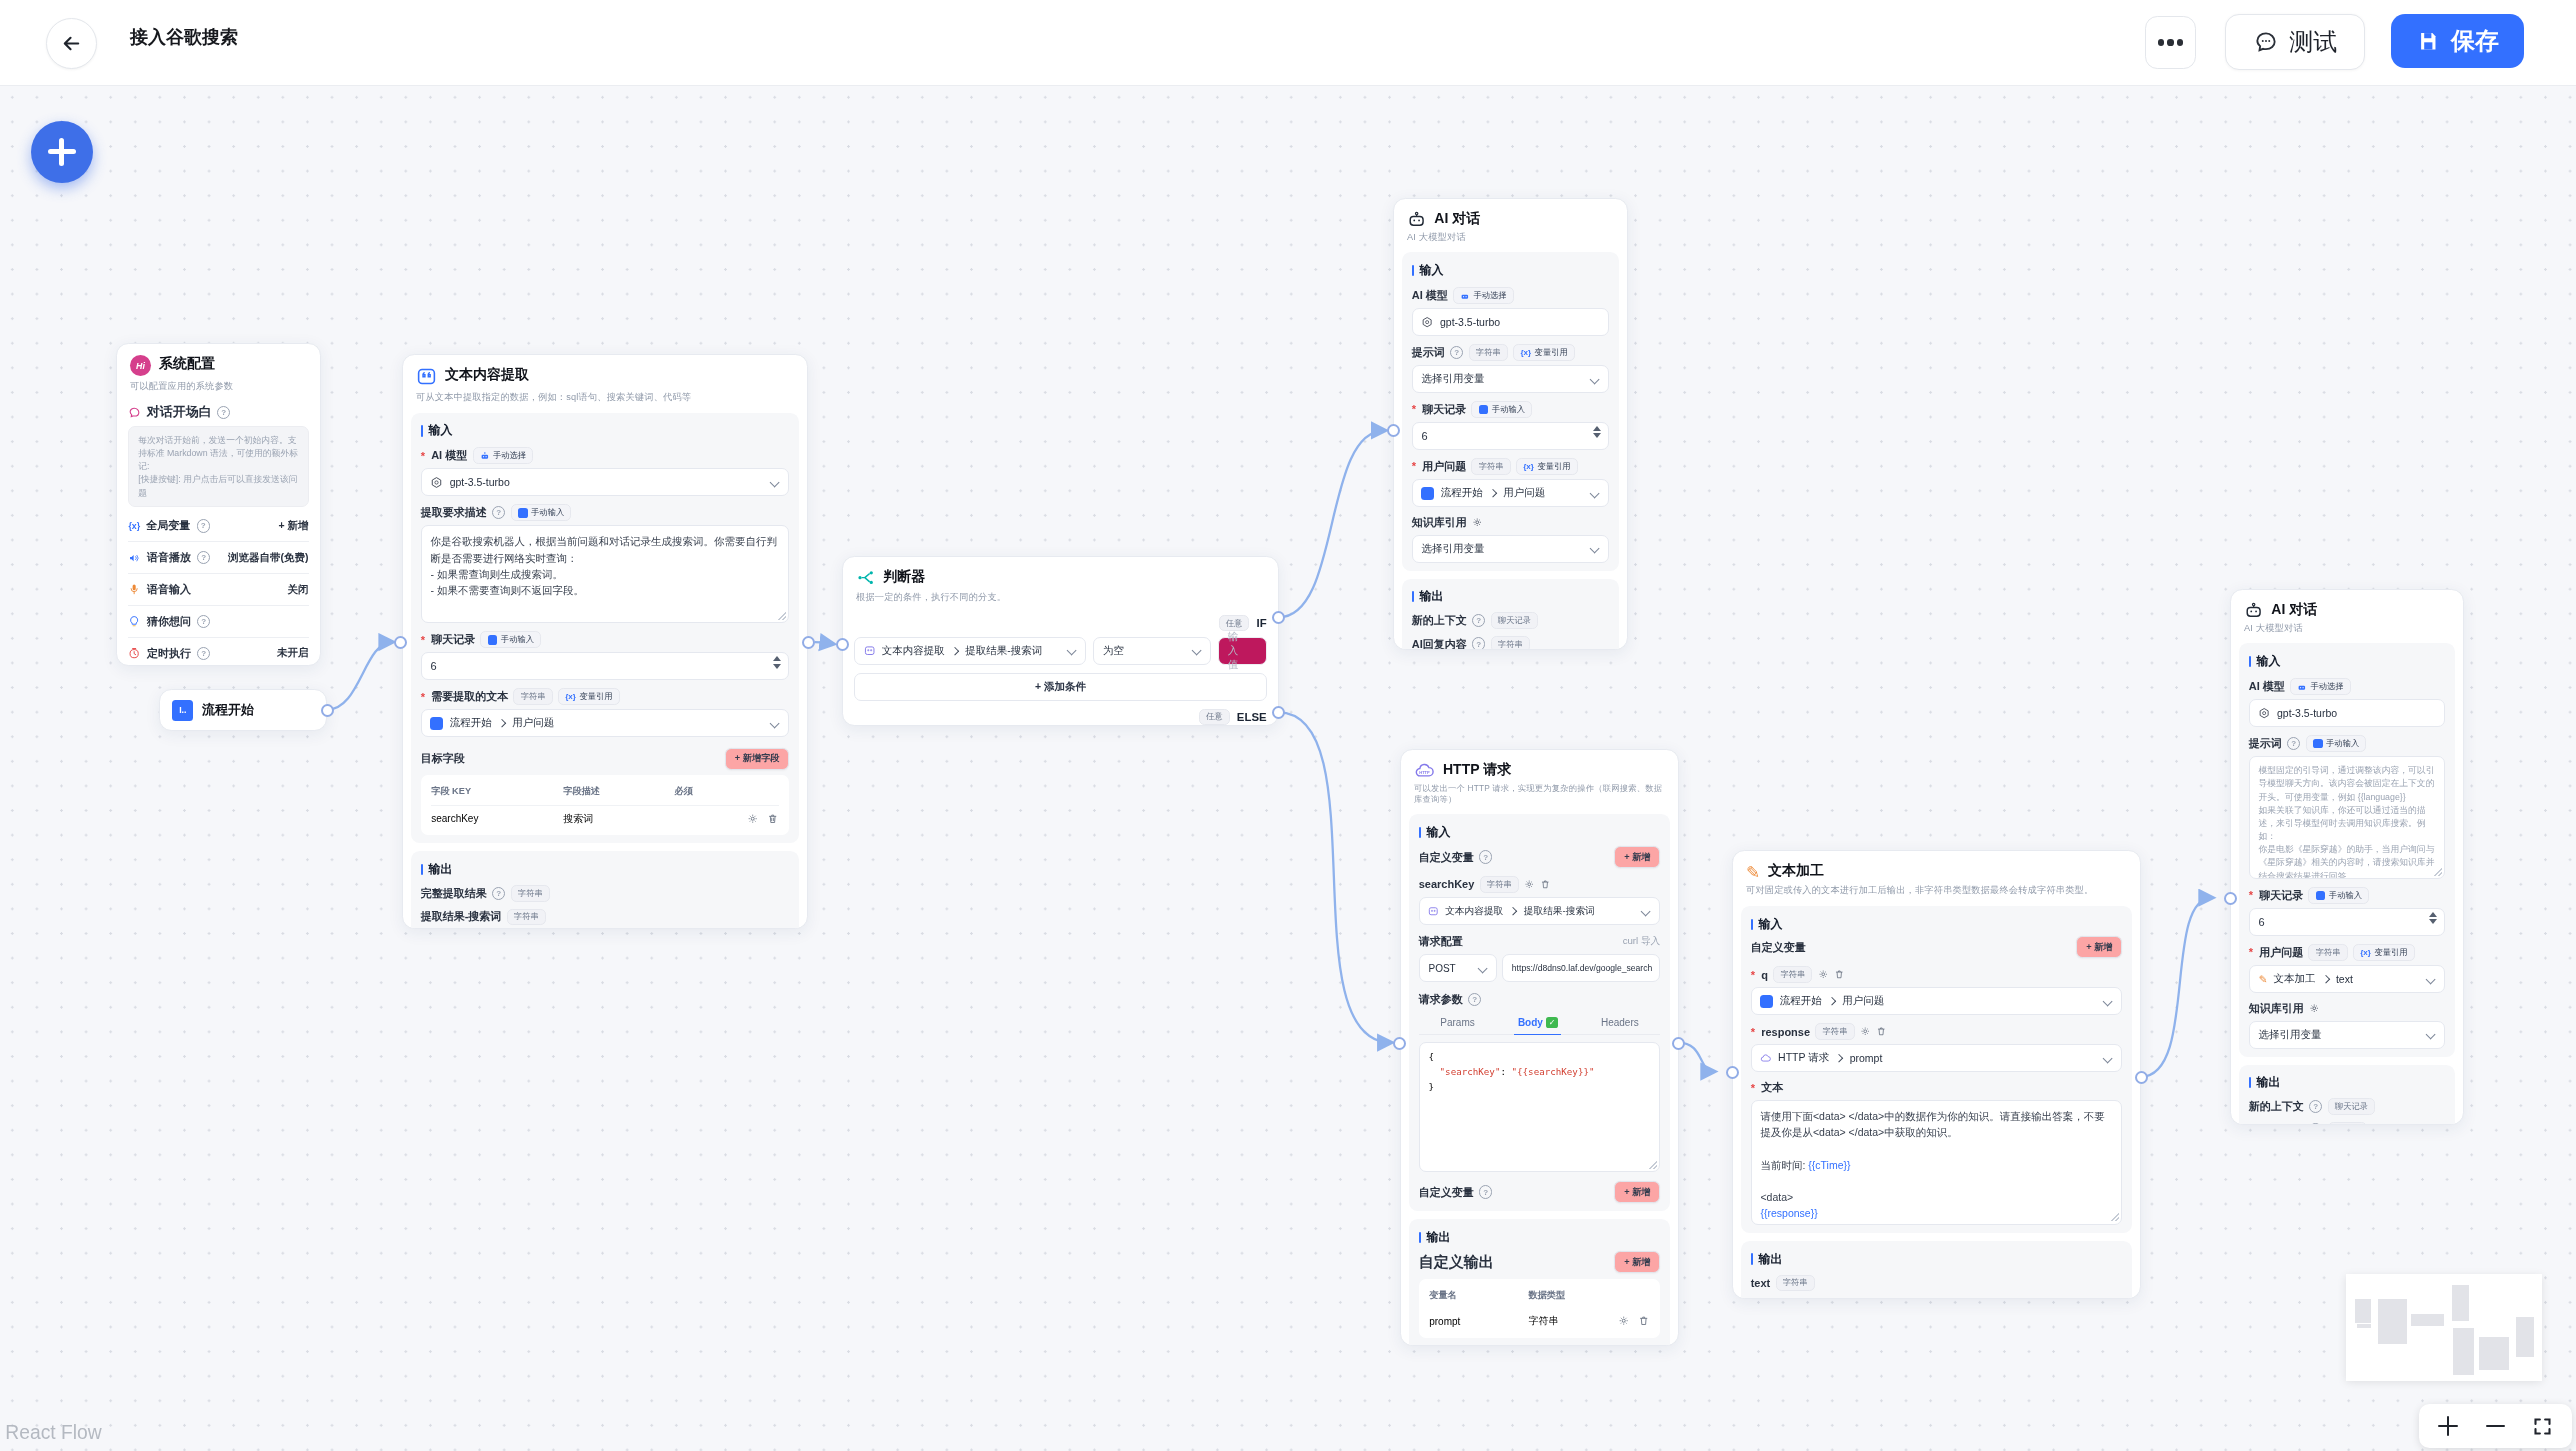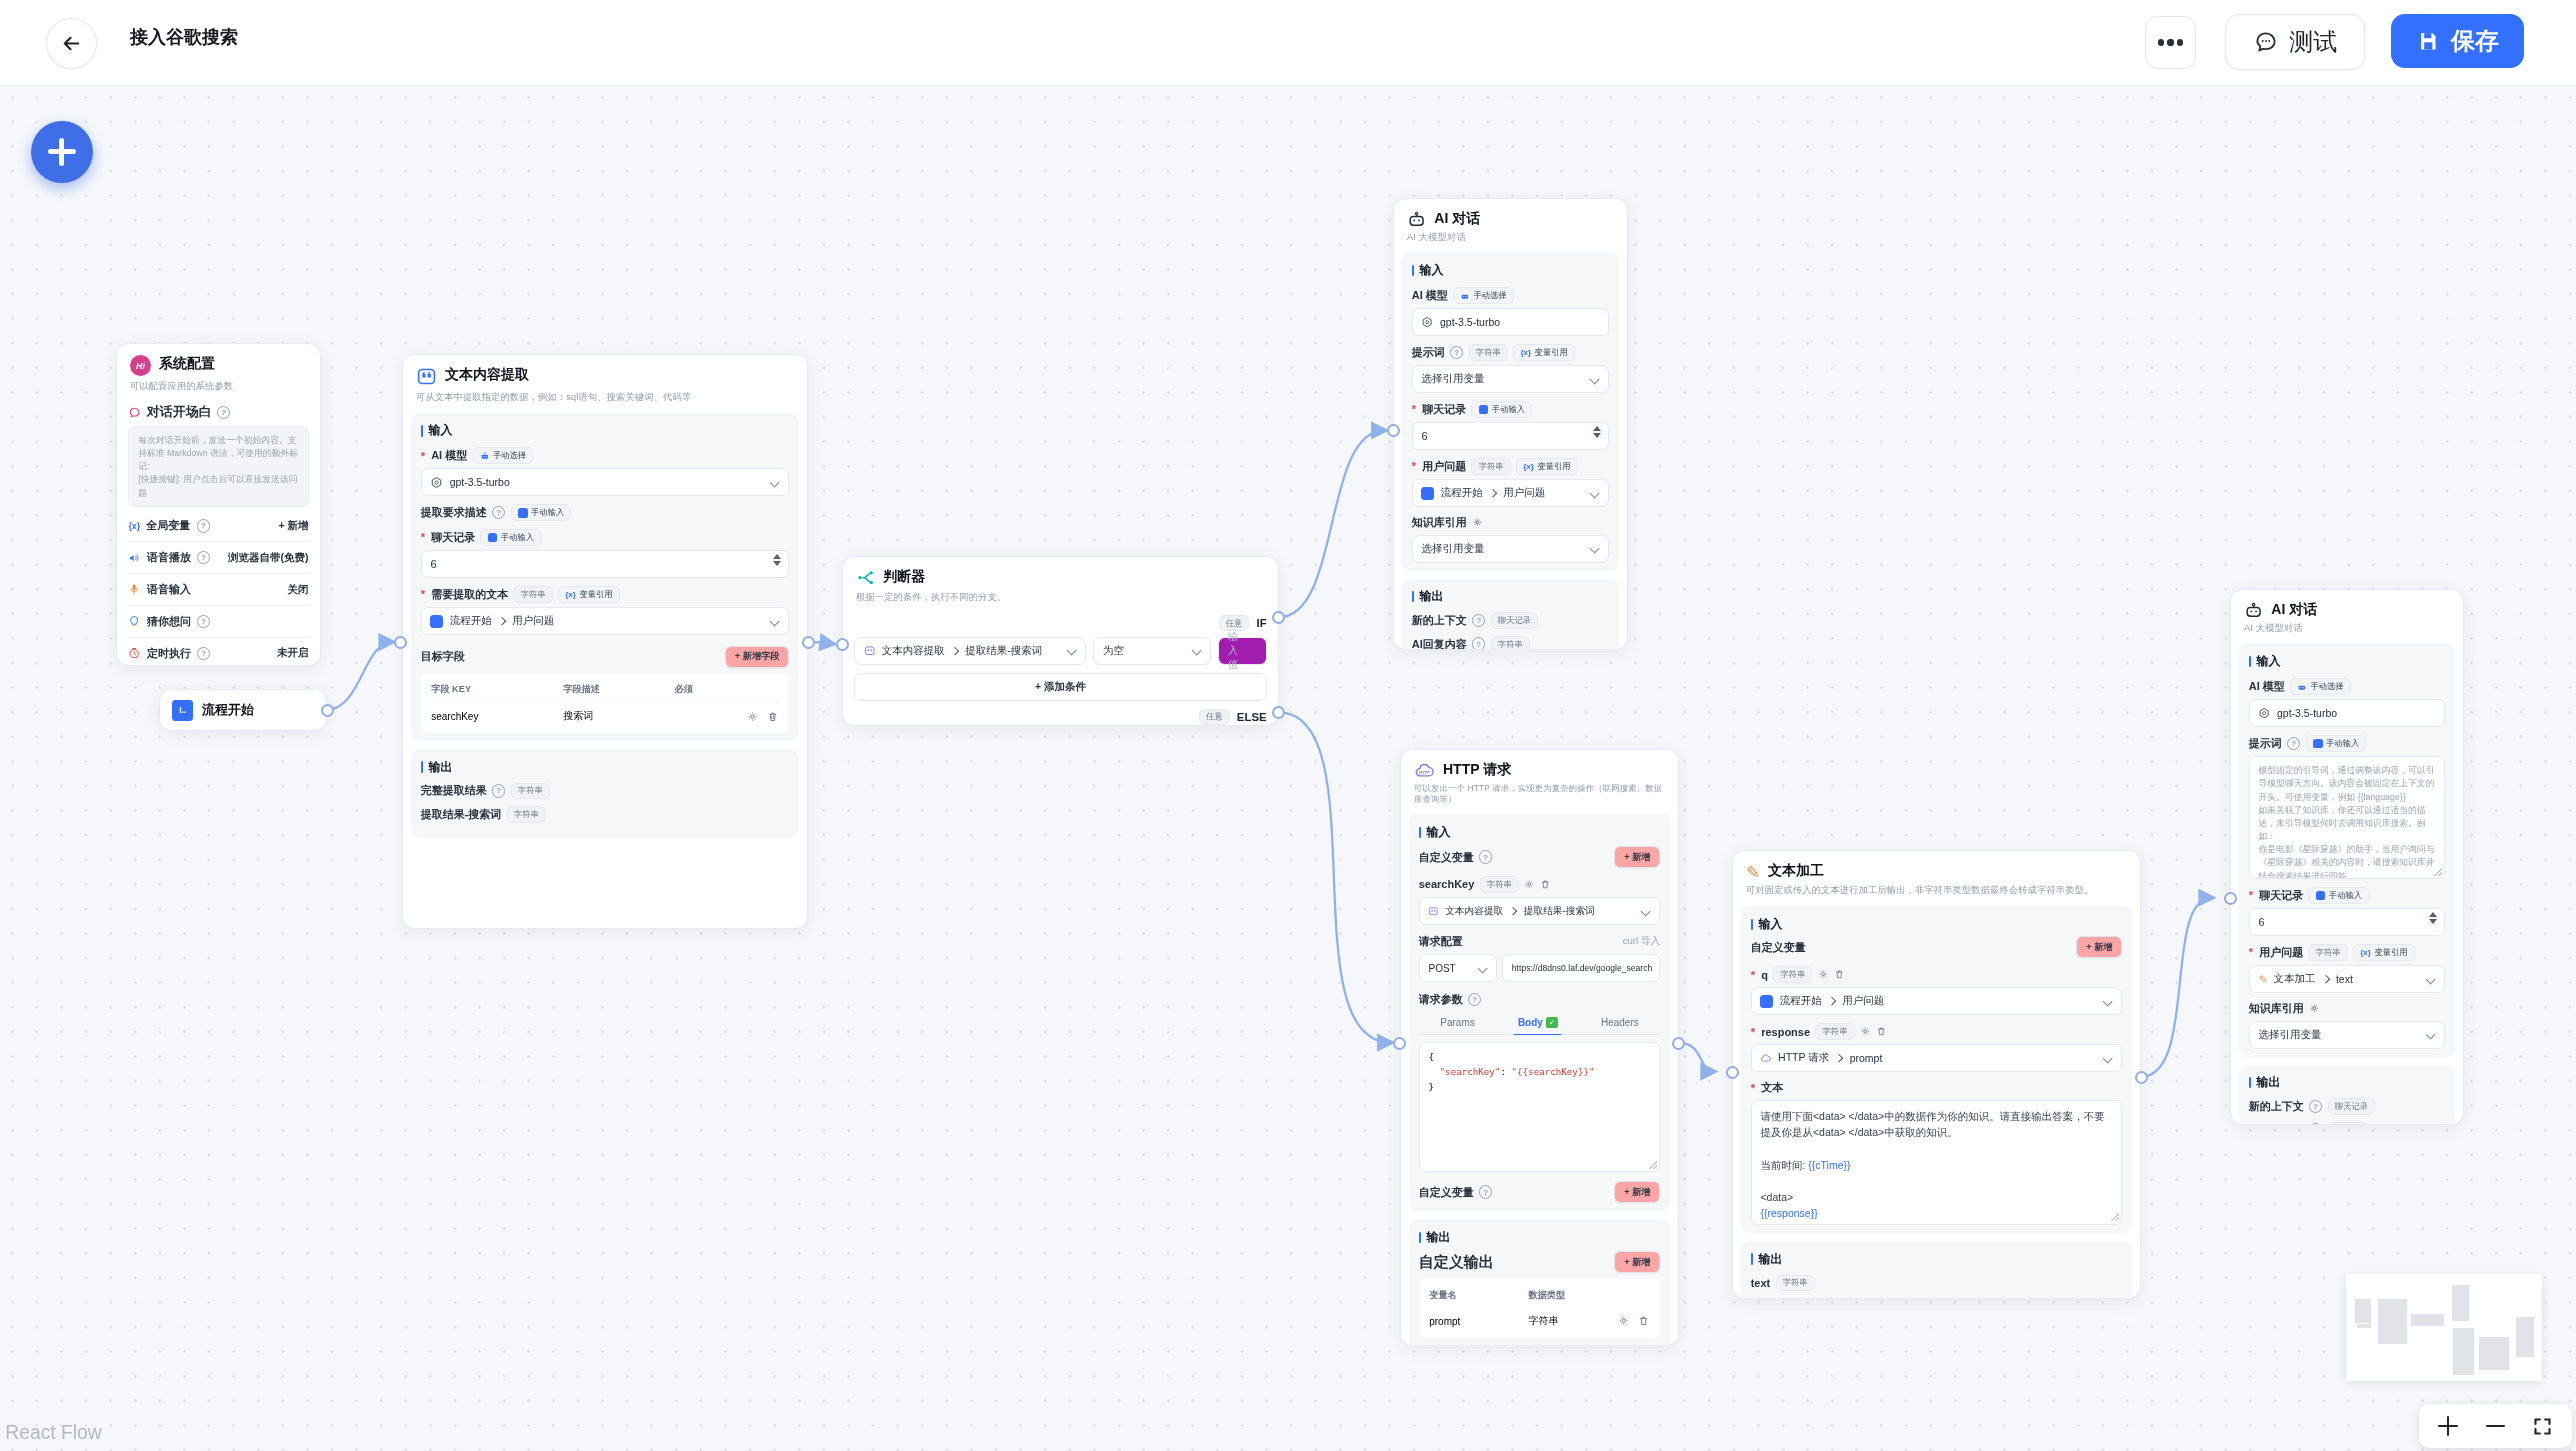--- a/index.html
+++ b/index.html
@@ -231,20 +231,23 @@
         <span class="cv"></span>
     </div>
     <div class="lrow">
         <span>提取要求描述</span>
         <span class="qm">?</span>
       <span class="badge dk">
           <span class="refic" style="width:9.7px;height:9.7px;background:#3370ff;border-radius:2.6px"></span>
           <span>手动输入</span>
         </span>
     </div>
+    <div class="ta" style="height:98px">你是谷歌搜索机器人，根据当前问题和对话记录生成搜索词。你需要自行判断是否需要进行网络实时查询：
+- 如果需查询则生成搜索词。
+- 如果不需要查询则不返回字段。<span class="corner"></span></div>
     <div class="lrow req">
         <span>聊天记录</span>
       <span class="badge dk">
           <span class="refic" style="width:9.7px;height:9.7px;background:#3370ff;border-radius:2.6px"></span>
           <span>手动输入</span>
         </span>
     </div>
     <div class="num">
         <span>6</span>
         <span class="step">
@@ -329,21 +332,21 @@
           </svg>
         <span>文本内容提取</span>
           <span class="sep"></span>
           <span>提取结果-搜索词</span>
           <span class="cv"></span>
       </div>
       <div class="sel" style="width:84px">
           <span>为空</span>
           <span class="cv"></span>
         </div>
-      <div class="sel ph" style="flex:1;background:#a21caf;border-color:#eceef2;color:#b3bac6">输入值</div>
+      <div class="sel ph" style="flex:1;background:#be185d;border-color:#eceef2;color:#b3bac6">输入值</div>
     </div>
     <div class="sel" style="justify-content:center;margin-top:8px;font-weight:600;color:#2c3546;padding:0">+ 添加条件</div>
     <div style="display:flex;justify-content:flex-end;align-items:center;gap:7px;margin-top:8px">
       <span class="badge">任意</span>
       <span style="font-size:11.4px;font-weight:700;color:#1b2433">ELSE</span>
     </div>
   </div>
 </div>
 
 <div class="node" style="left:1393px;top:198px;width:235px;height:452px">

